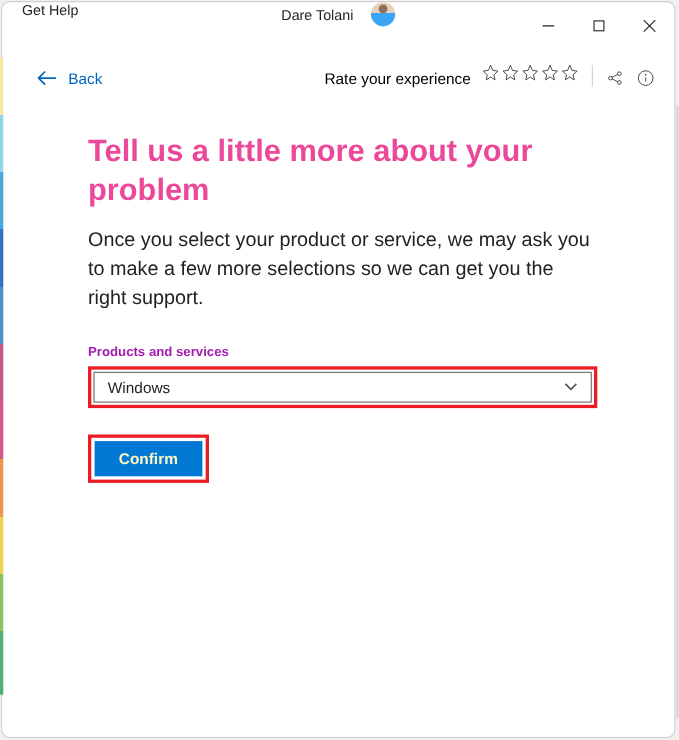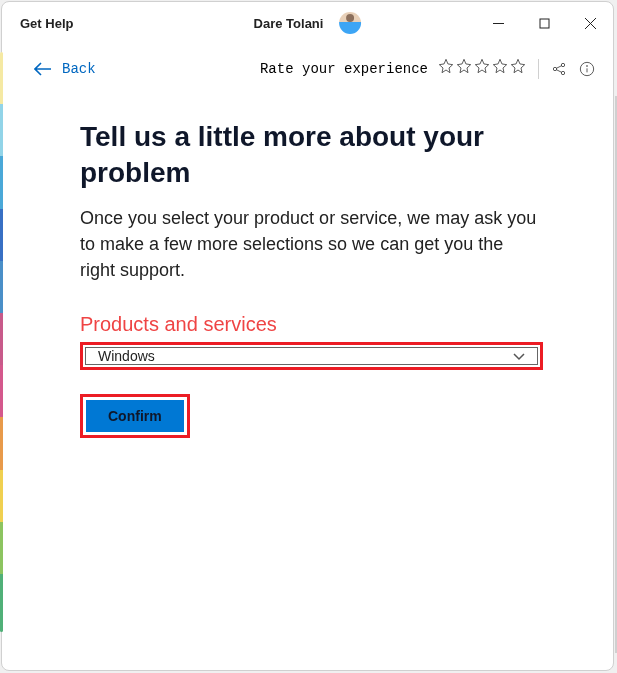--- a/index.html
+++ b/index.html
@@ -21,25 +21,24 @@
       height: 670px;
       border: 1px solid #d0d0d0;
       border-radius: 8px;
       margin: 1px;
       overflow: hidden;
       display: flex;
       flex-direction: column;
     }
     .titlebar {
       display: flex;
-      align-items: center;
+      align-items: flex-start;
       height: 42px;
       padding: 0 0 0 18px;
       position: relative;
-      font-weight: bold;
     }
     .app-title {
       font-size: 13px;
       color: #222;
     }
     .user-block {
       position: absolute;
       left: 50%;
       transform: translateX(-50%);
       display: flex;
@@ -83,23 +82,22 @@
     }
     .win-btn svg {
       width: 11px;
       height: 11px;
       stroke: #222;
       stroke-width: 1;
       fill: none;
     }
     .action-bar {
       display: flex;
-      align-items: center;
+      align-items: flex-end;
       padding: 14px 18px 12px 32px;
-      font-family: Liberation Mono, monospace;
     }
     .back-link {
       display: flex;
       align-items: center;
       gap: 10px;
       color: #0067c0;
       font-size: 14px;
       cursor: pointer;
     }
     .back-link svg {
@@ -144,45 +142,46 @@
       stroke: #333;
       stroke-width: 1.2;
       fill: none;
     }
     .content {
       padding: 28px 70px 0 78px;
     }
     .heading {
       font-size: 28px;
       font-weight: 600;
-      color: #0f172a;
+      color: #ec4899;
       line-height: 1.28;
       margin-bottom: 14px;
     }
     .desc {
       font-size: 18px;
       color: #222;
       line-height: 1.45;
       margin-bottom: 30px;
     }
     .field-label {
-      font-size: 20px;
-      color: #ef4444;
+      font-size: 12px;
+      color: #a21caf;
       margin-bottom: 6px;
+      font-weight: bold;
     }
     .select-highlight {
       border: 3px solid #ec1c24;
       padding: 2px;
       margin-bottom: 24px;
     }
     .select {
       display: flex;
       align-items: center;
       border: 1px solid #666;
-      height: 18px;
+      height: 28px;
       padding: 0 12px;
       cursor: pointer;
       background: #fff;
     }
     .select-value {
       font-size: 14px;
       color: #222;
       flex: 1;
     }
     .chevron svg {
@@ -192,21 +191,21 @@
       stroke-width: 1.5;
       fill: none;
     }
     .confirm-highlight {
       border: 3px solid #ec1c24;
       padding: 3px;
       display: inline-block;
     }
     .confirm-btn {
       background: #0078d4;
-      color: #0f172a;
+      color: #fef9c3;
       font-size: 14px;
       font-weight: 600;
       border: none;
       padding: 8px 22px;
       cursor: pointer;
     }
     .left-rainbow {
       position: absolute;
       left: 0;
       top: 52px;

